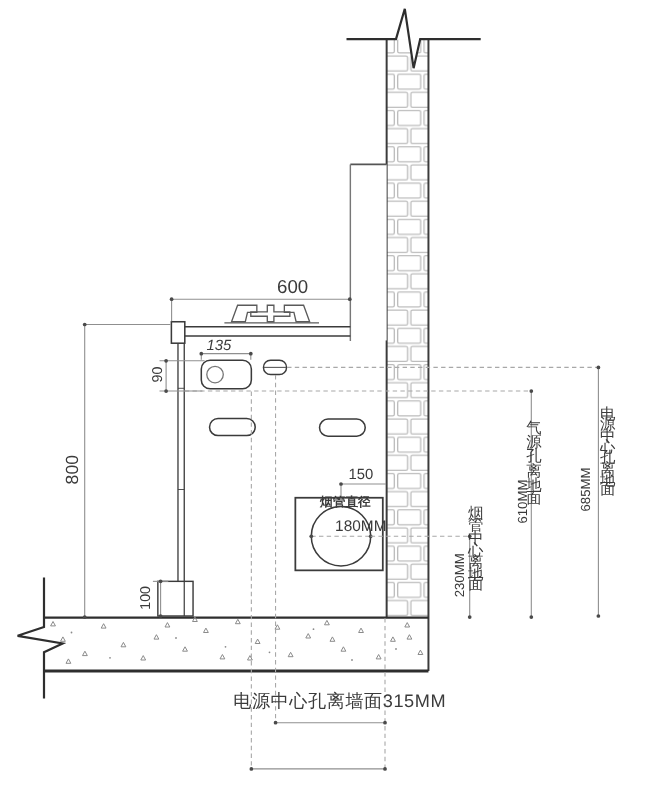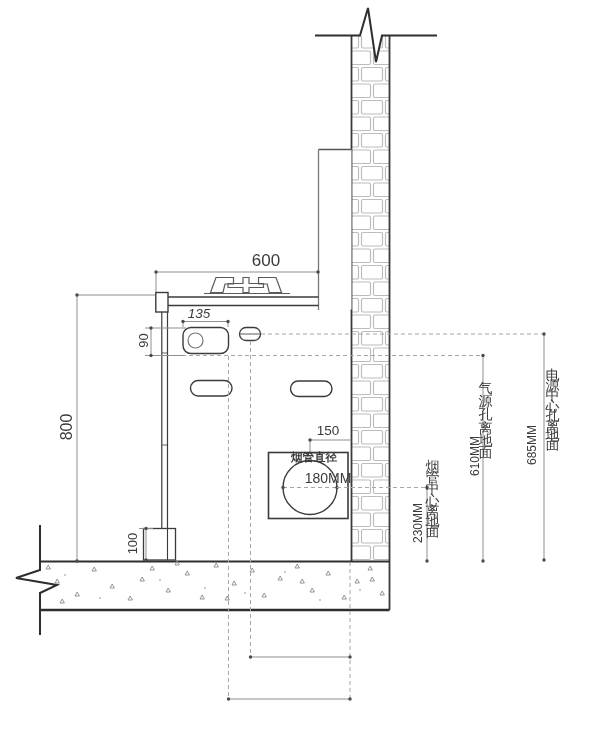--- a/index.html
+++ b/index.html
@@ -181,14 +181,15 @@
   <div class="lbl center" style="left:279px;top:471px;width:60px;font-size:14px;margin-left:19px;">180MM</div>
 
   <div class="lbl center rot" style="left:390px;top:517px;width:56px;font-size:12px;">230MM</div>
   <div class="lbl center rot" style="left:447px;top:450px;width:56px;font-size:12px;">610MM</div>
   <div class="lbl center rot" style="left:504px;top:439px;width:56px;font-size:12px;">685MM</div>
 
   <div class="vtext" style="left:426px;top:448px;font-size:14px;letter-spacing:11px;">烟管中心离地面</div>
   <div class="vtext" style="left:479px;top:370px;font-size:14px;letter-spacing:13px;">气源孔离地面</div>
   <div class="vtext" style="left:546px;top:357px;font-size:14px;letter-spacing:10px;">电源中心孔离地面</div>
 
+  <div class="lbl" style="left:212px;top:630px;font-size:16.5px;letter-spacing:0.5px;">电源中心孔离墙面315MM</div>
 
 </div>
 
 </body></html>

